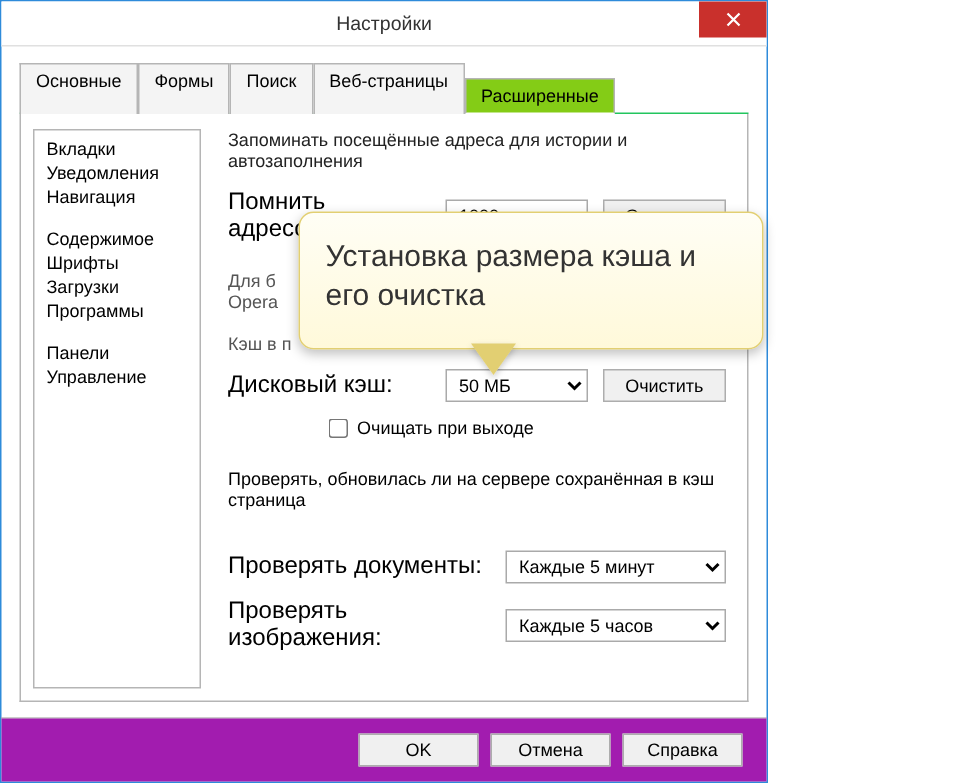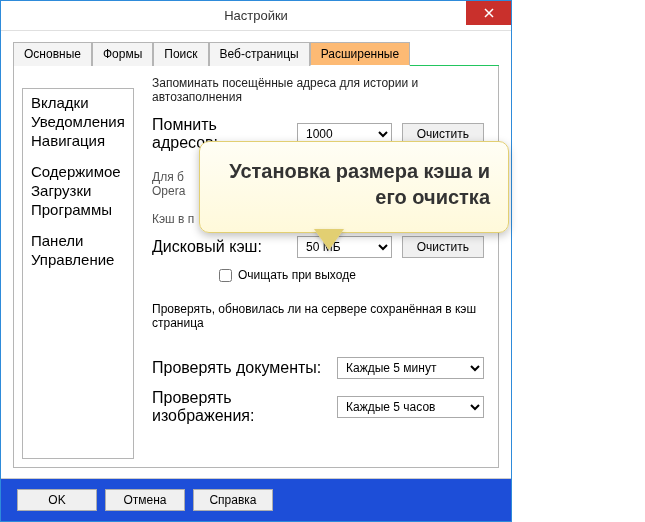--- a/index.html
+++ b/index.html
@@ -8,46 +8,46 @@
 .window { width: 512px; height: 522px; border: 1px solid #2e8bda; display: flex; flex-direction: column; background: #fff; }
 
 .titlebar { height: 30px; background: #fff; display: flex; align-items: center; position: relative; border-bottom: 1px solid #e0e0e0; }
 .titlebar-title { flex: 1; text-align: center; font-size: 13px; color: #333; }
 .close-btn { width: 45px; height: 24px; background: #c9302c; color: #fff; display: flex; align-items: center; justify-content: center; font-size: 14px; position: absolute; right: 0; top: 0; }
 
 .content { flex: 1; padding: 10px 12px; display: flex; flex-direction: column; position: relative; }
 
 .tabs { display: flex; border-bottom: 1px solid #22c55e; }
 .tab { padding: 4px 10px; border: 1px solid #b5b5b5; border-bottom: none; background: #f4f4f4; margin-right: 0; font-size: 12px; cursor: pointer; position: relative; top: 1px; }
-.tab.active { background: #fdba74; border-bottom: 1px solid #fff; }
+.tab.active { background: #84cc16; border-bottom: 1px solid #fff; margin-top: 10px; }
 
 .tab-body { flex: 1; border: 1px solid #b5b5b5; border-top: none; display: flex; padding: 10px 8px 8px 8px; gap: 12px; }
 
-.sidebar { width: 112px; border: 1px solid #b5b5b5; padding: 4px 0; display: flex; flex-direction: column; font-size: 15px; margin-top: 12px; }
+.sidebar { width: 112px; border: 1px solid #b5b5b5; padding: 4px 0; display: flex; flex-direction: column; font-size: 12px; }
 .side-group { margin-bottom: 12px; }
 .side-item { padding: 1px 8px; cursor: pointer; }
 .side-item.selected { background: #3399ff; color: #fff; }
 
 .main { flex: 1; padding: 0 6px; position: relative; }
 .section-title { font-size: 12px; color: #222; margin-bottom: 12px; }
 
 .row { display: flex; align-items: center; gap: 10px; margin-bottom: 10px; }
 .row label { width: 135px; font-size: 16px; }
 select { border: 1px solid #aaa; height: 22px; font-size: 12px; padding: 1px 4px; background: #fff; }
 .sel-wide { flex: 1; }
 .btn { border: 1px solid #adadad; background: #f0f0f0; height: 22px; padding: 0 14px; font-size: 12px; cursor: pointer; min-width: 80px; }
 
 .chk-row { display: flex; align-items: center; gap: 6px; margin: 6px 0 20px 67px; }
 .chk-row input { width: 13px; height: 13px; }
 
 .check-line { font-size: 12px; margin: 20px 0 27px 0; }
 
-.bottom-bar { border-top: 1px solid #ccc; padding: 10px 16px; display: flex; gap: 8px; background: #1d4ed8; }
+.bottom-bar { border-top: 1px solid #ccc; padding: 10px 16px; display: flex; justify-content: flex-end; gap: 8px; background: #a21caf; }
 
-.callout { position: absolute; left: 198px; top: 110px; width: 310px; background: linear-gradient(#fffef5, #fff9da); border: 1px solid #e2cf72; border-radius: 10px; box-shadow: 0 3px 8px rgba(0,0,0,0.25); padding: 16px 18px 22px 17px; font-size: 20px; color: #333; text-align: right; line-height: 1.3; z-index: 10; font-weight: bold; }
+.callout { position: absolute; left: 198px; top: 110px; width: 310px; background: linear-gradient(#fffef5, #fff9da); border: 1px solid #e2cf72; border-radius: 10px; box-shadow: 0 3px 8px rgba(0,0,0,0.25); padding: 16px 18px 22px 17px; font-size: 20px; color: #333; text-align: left; line-height: 1.3; z-index: 10; }
 .callout-tail { position: absolute; bottom: -18px; left: 115px; width: 0; height: 0; border-left: 14px solid transparent; border-right: 14px solid transparent; border-top: 20px solid #fff9da; filter: drop-shadow(0 2px 2px rgba(0,0,0,0.2)); }
 .callout-tail::before { content: ""; position: absolute; top: -21px; left: -15px; border-left: 15px solid transparent; border-right: 15px solid transparent; border-top: 21px solid #e2cf72; z-index: -1; }
 
 .obscured { color: #555; }
 </style>
 </head>
 <body>
 
 <div class="window">
 
@@ -73,20 +73,21 @@
     <div class="tab-body">
 
       <div class="sidebar">
         <div class="side-group">
           <div class="side-item">Вкладки</div>
           <div class="side-item">Уведомления</div>
           <div class="side-item">Навигация</div>
         </div>
         <div class="side-group">
           <div class="side-item">Содержимое</div>
+          <div class="side-item">Шрифты</div>
           <div class="side-item">Загрузки</div>
           <div class="side-item">Программы</div>
         </div>
         <div class="side-group">
           <div class="side-item">Панели</div>
           <div class="side-item">Управление</div>
         </div>
       </div>
 
       <div class="main">

